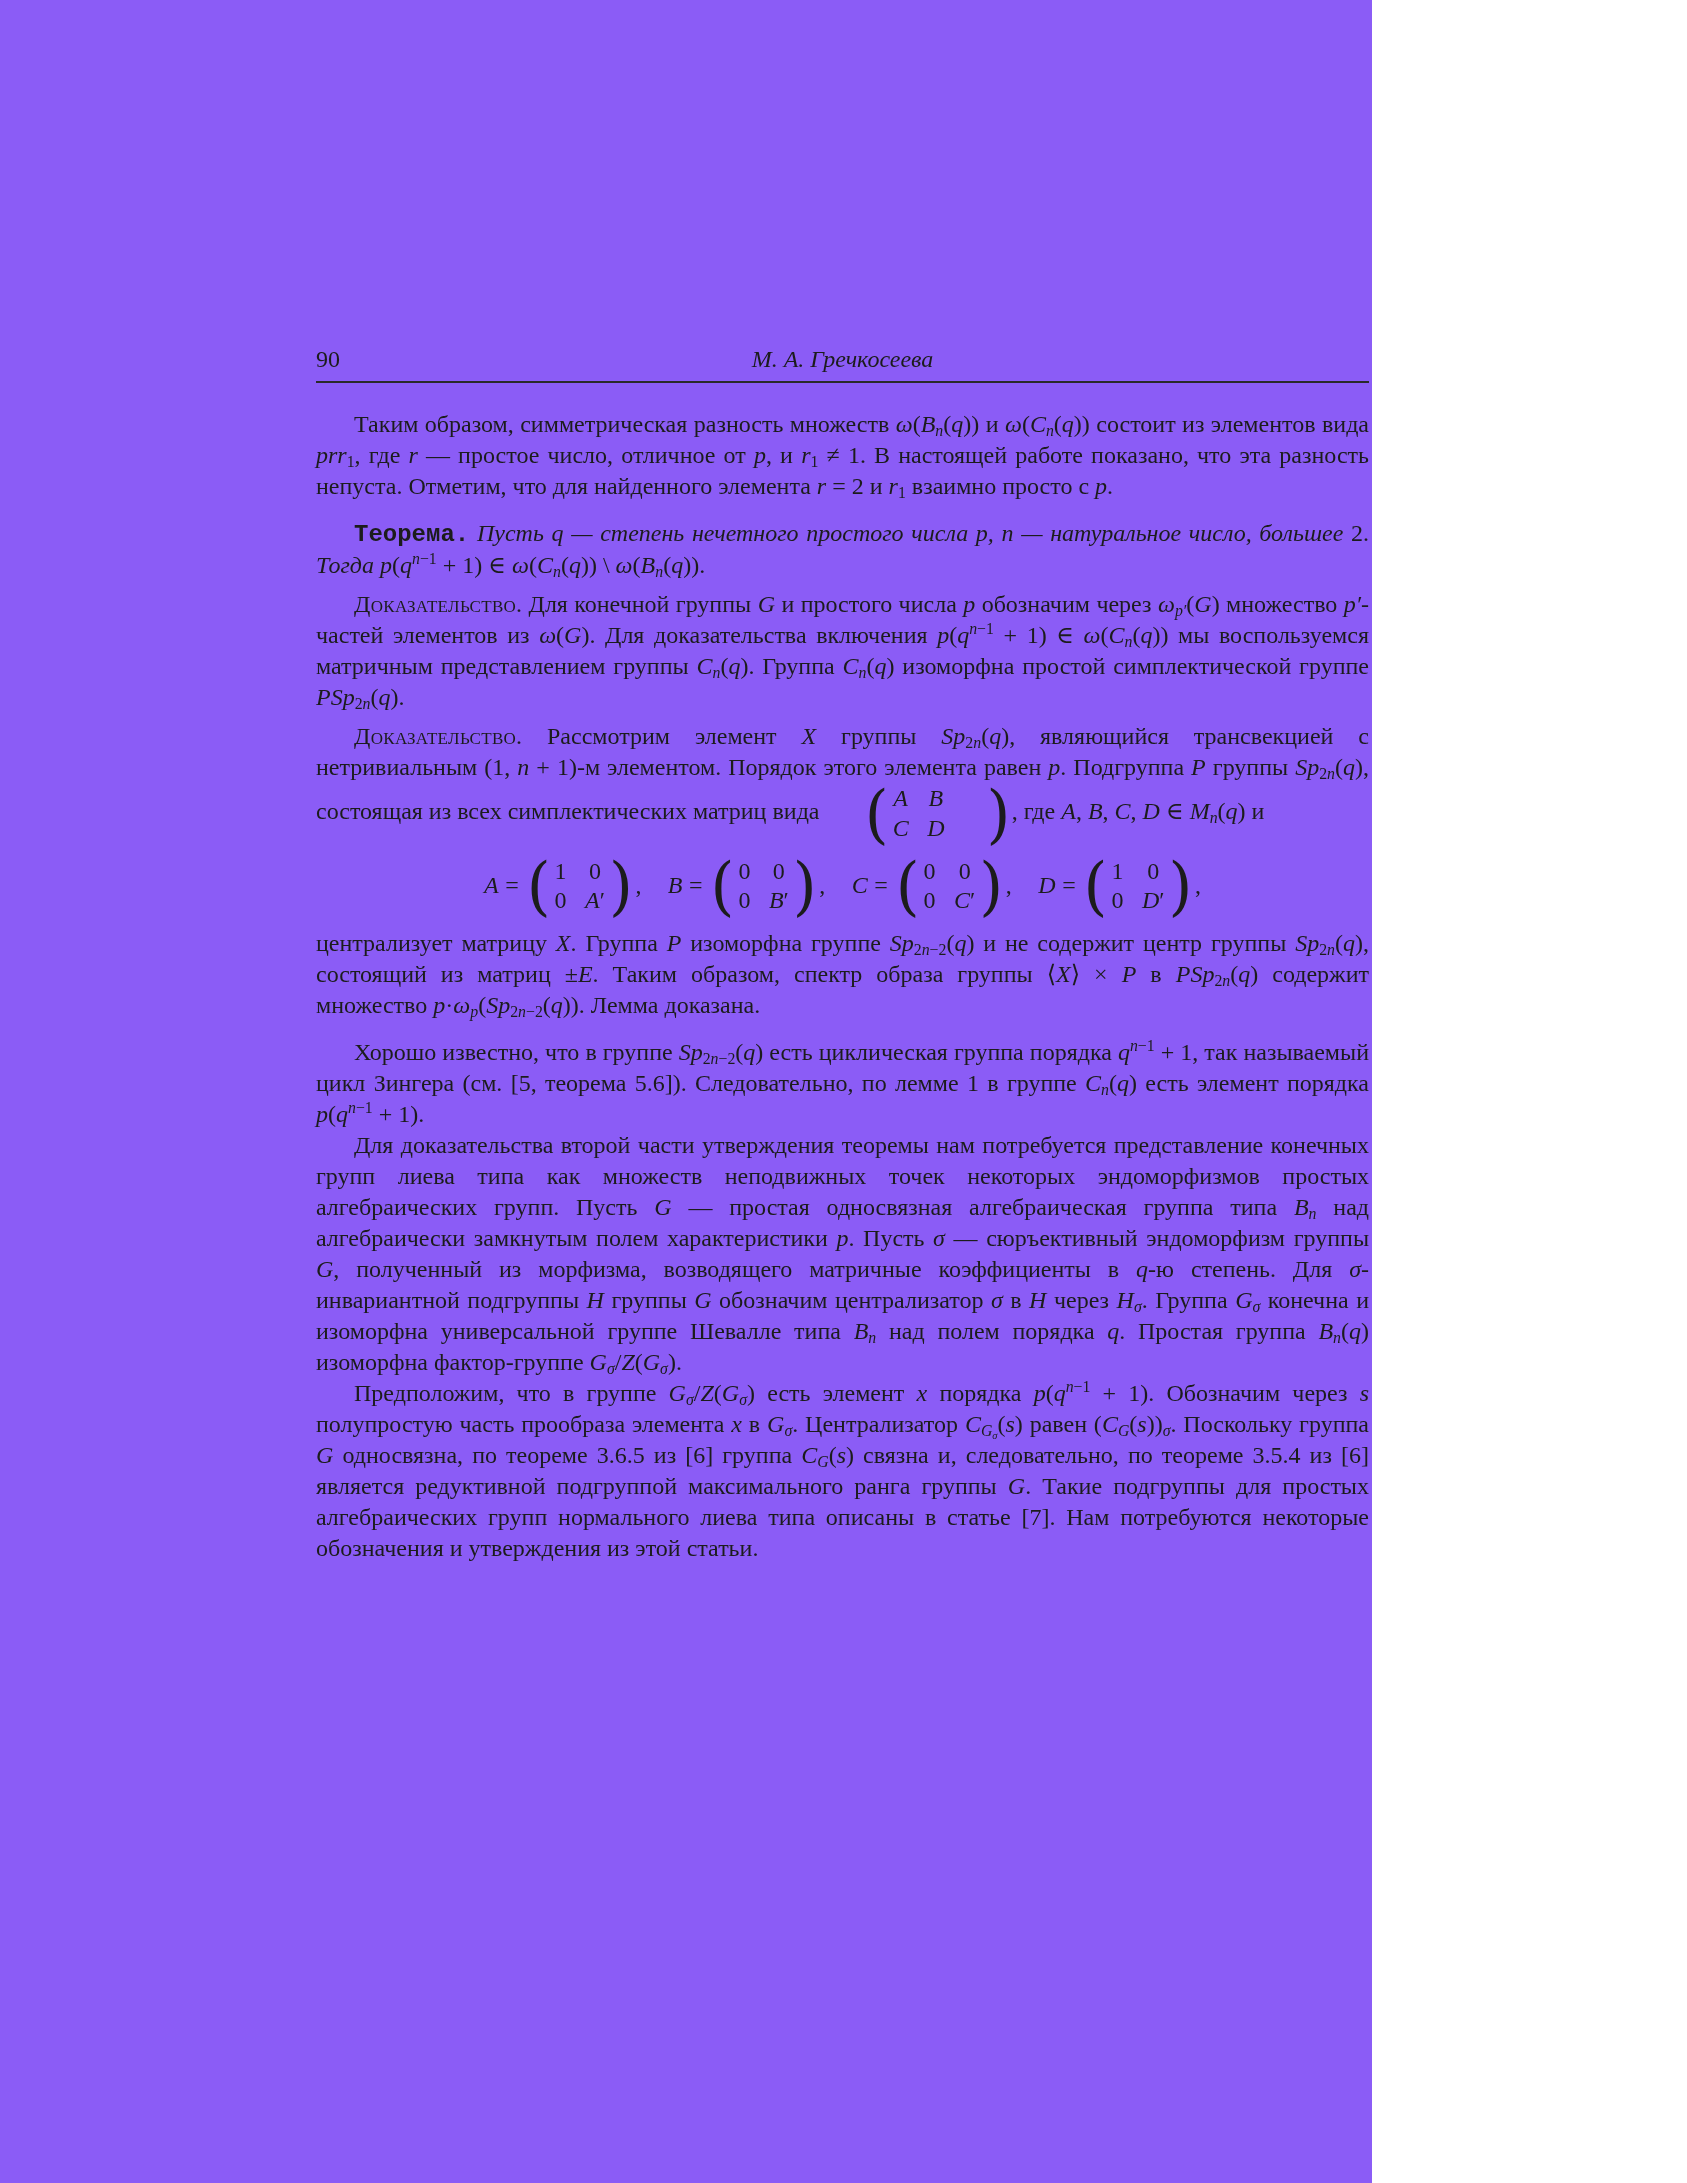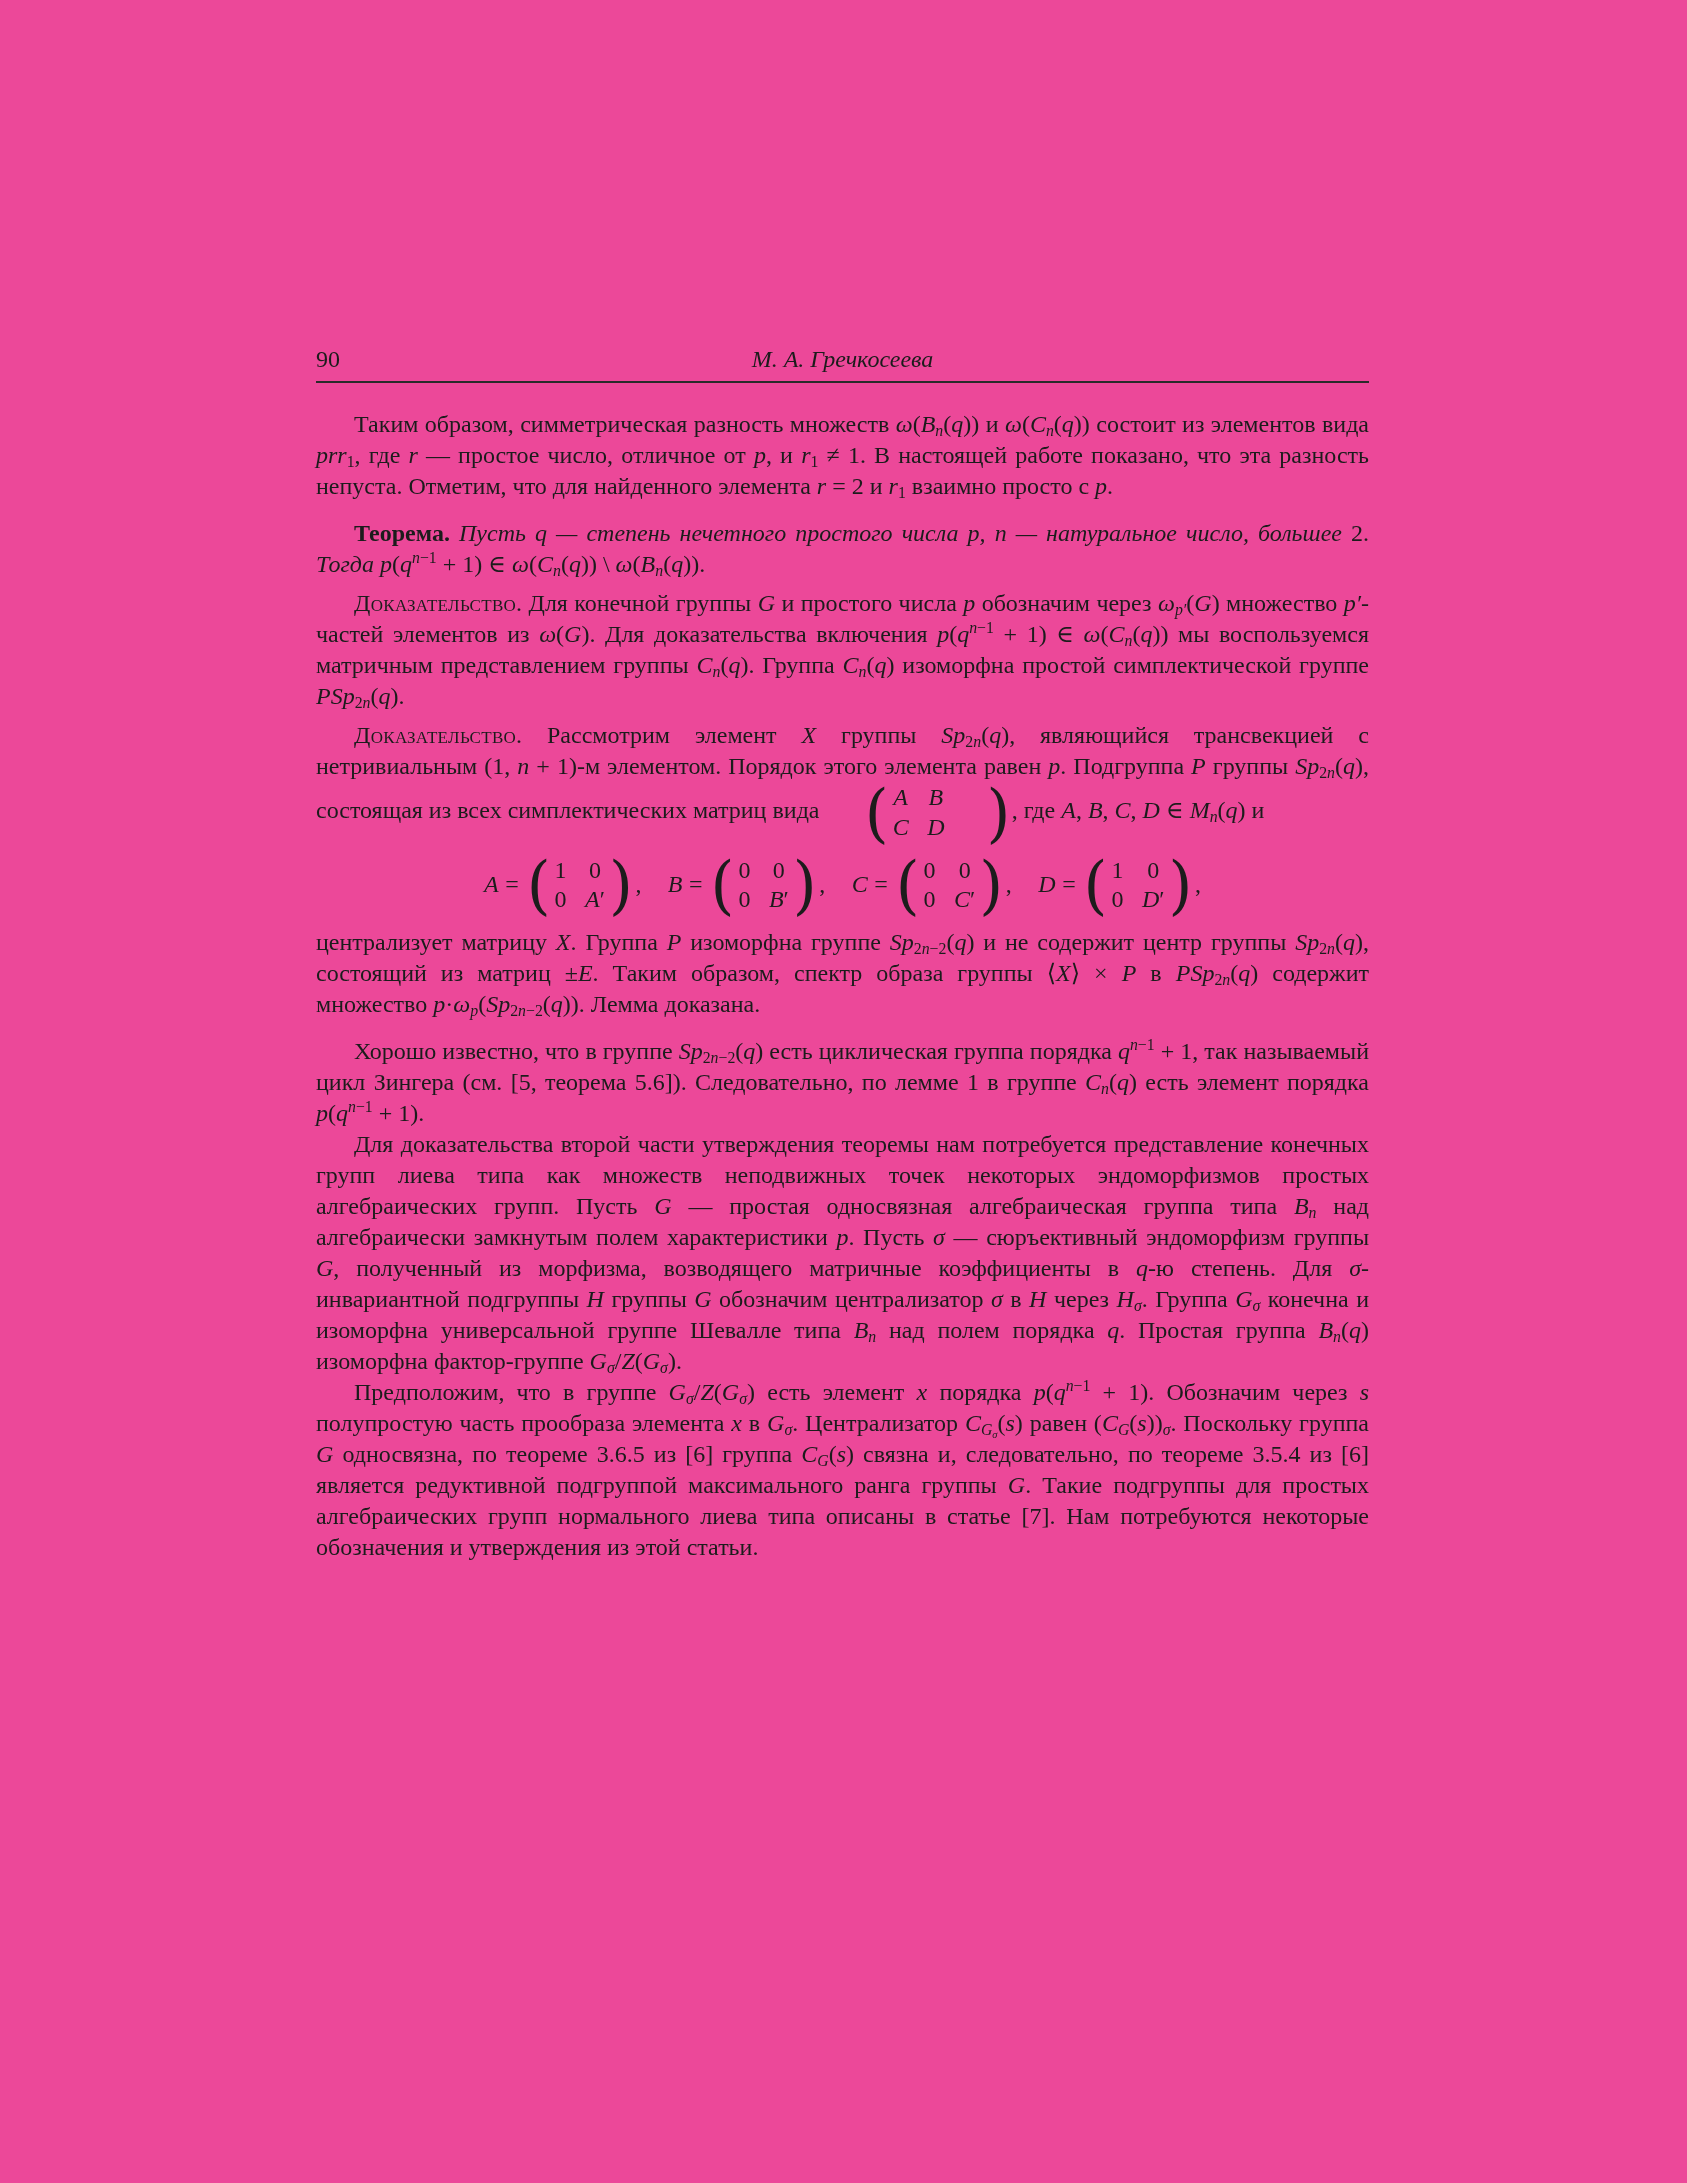--- a/index.html
+++ b/index.html
@@ -5,23 +5,23 @@
   html, body {
     margin: 0;
     padding: 0;
     width: 1687px;
     height: 2183px;
     overflow: hidden;
     background: #ffffff;
   }
   .page {
     position: relative;
-    width: 1687px;
+    width: 1372px;
     height: 2183px;
-    background: #ec4899;
+    background: #8b5cf6;
     color: #1c1c1c;
     font-family: "Liberation Serif", "DejaVu Serif", serif;
   }
   .content {
     position: absolute;
     left: 316px;
     top: 326px;
     width: 1053px;
     font-size: 24px;
     line-height: 31px;
@@ -45,21 +45,21 @@
     text-align: center;
     font-style: italic;
     margin-top: 20px;
   }
   p { margin: 0; padding: 0; }
   p.indent { text-indent: 38px; }
   p.noindent { text-indent: 0; }
   .gap-lg { margin-top: 16px; }
   .gap-sm { margin-top: 8px; }
   .sc { font-variant: small-caps; letter-spacing: 0.3px; }
-  b { font-weight: bold; }
+  b { font-weight: bold; font-family: Liberation Mono, monospace; }
   i { font-style: italic; }
   sup {
     font-size: 0.66em; line-height: 0;
     vertical-align: baseline; position: relative; top: -0.55em;
   }
   sub {
     font-size: 0.66em; line-height: 0;
     vertical-align: baseline; position: relative; top: 0.25em;
   }
   

